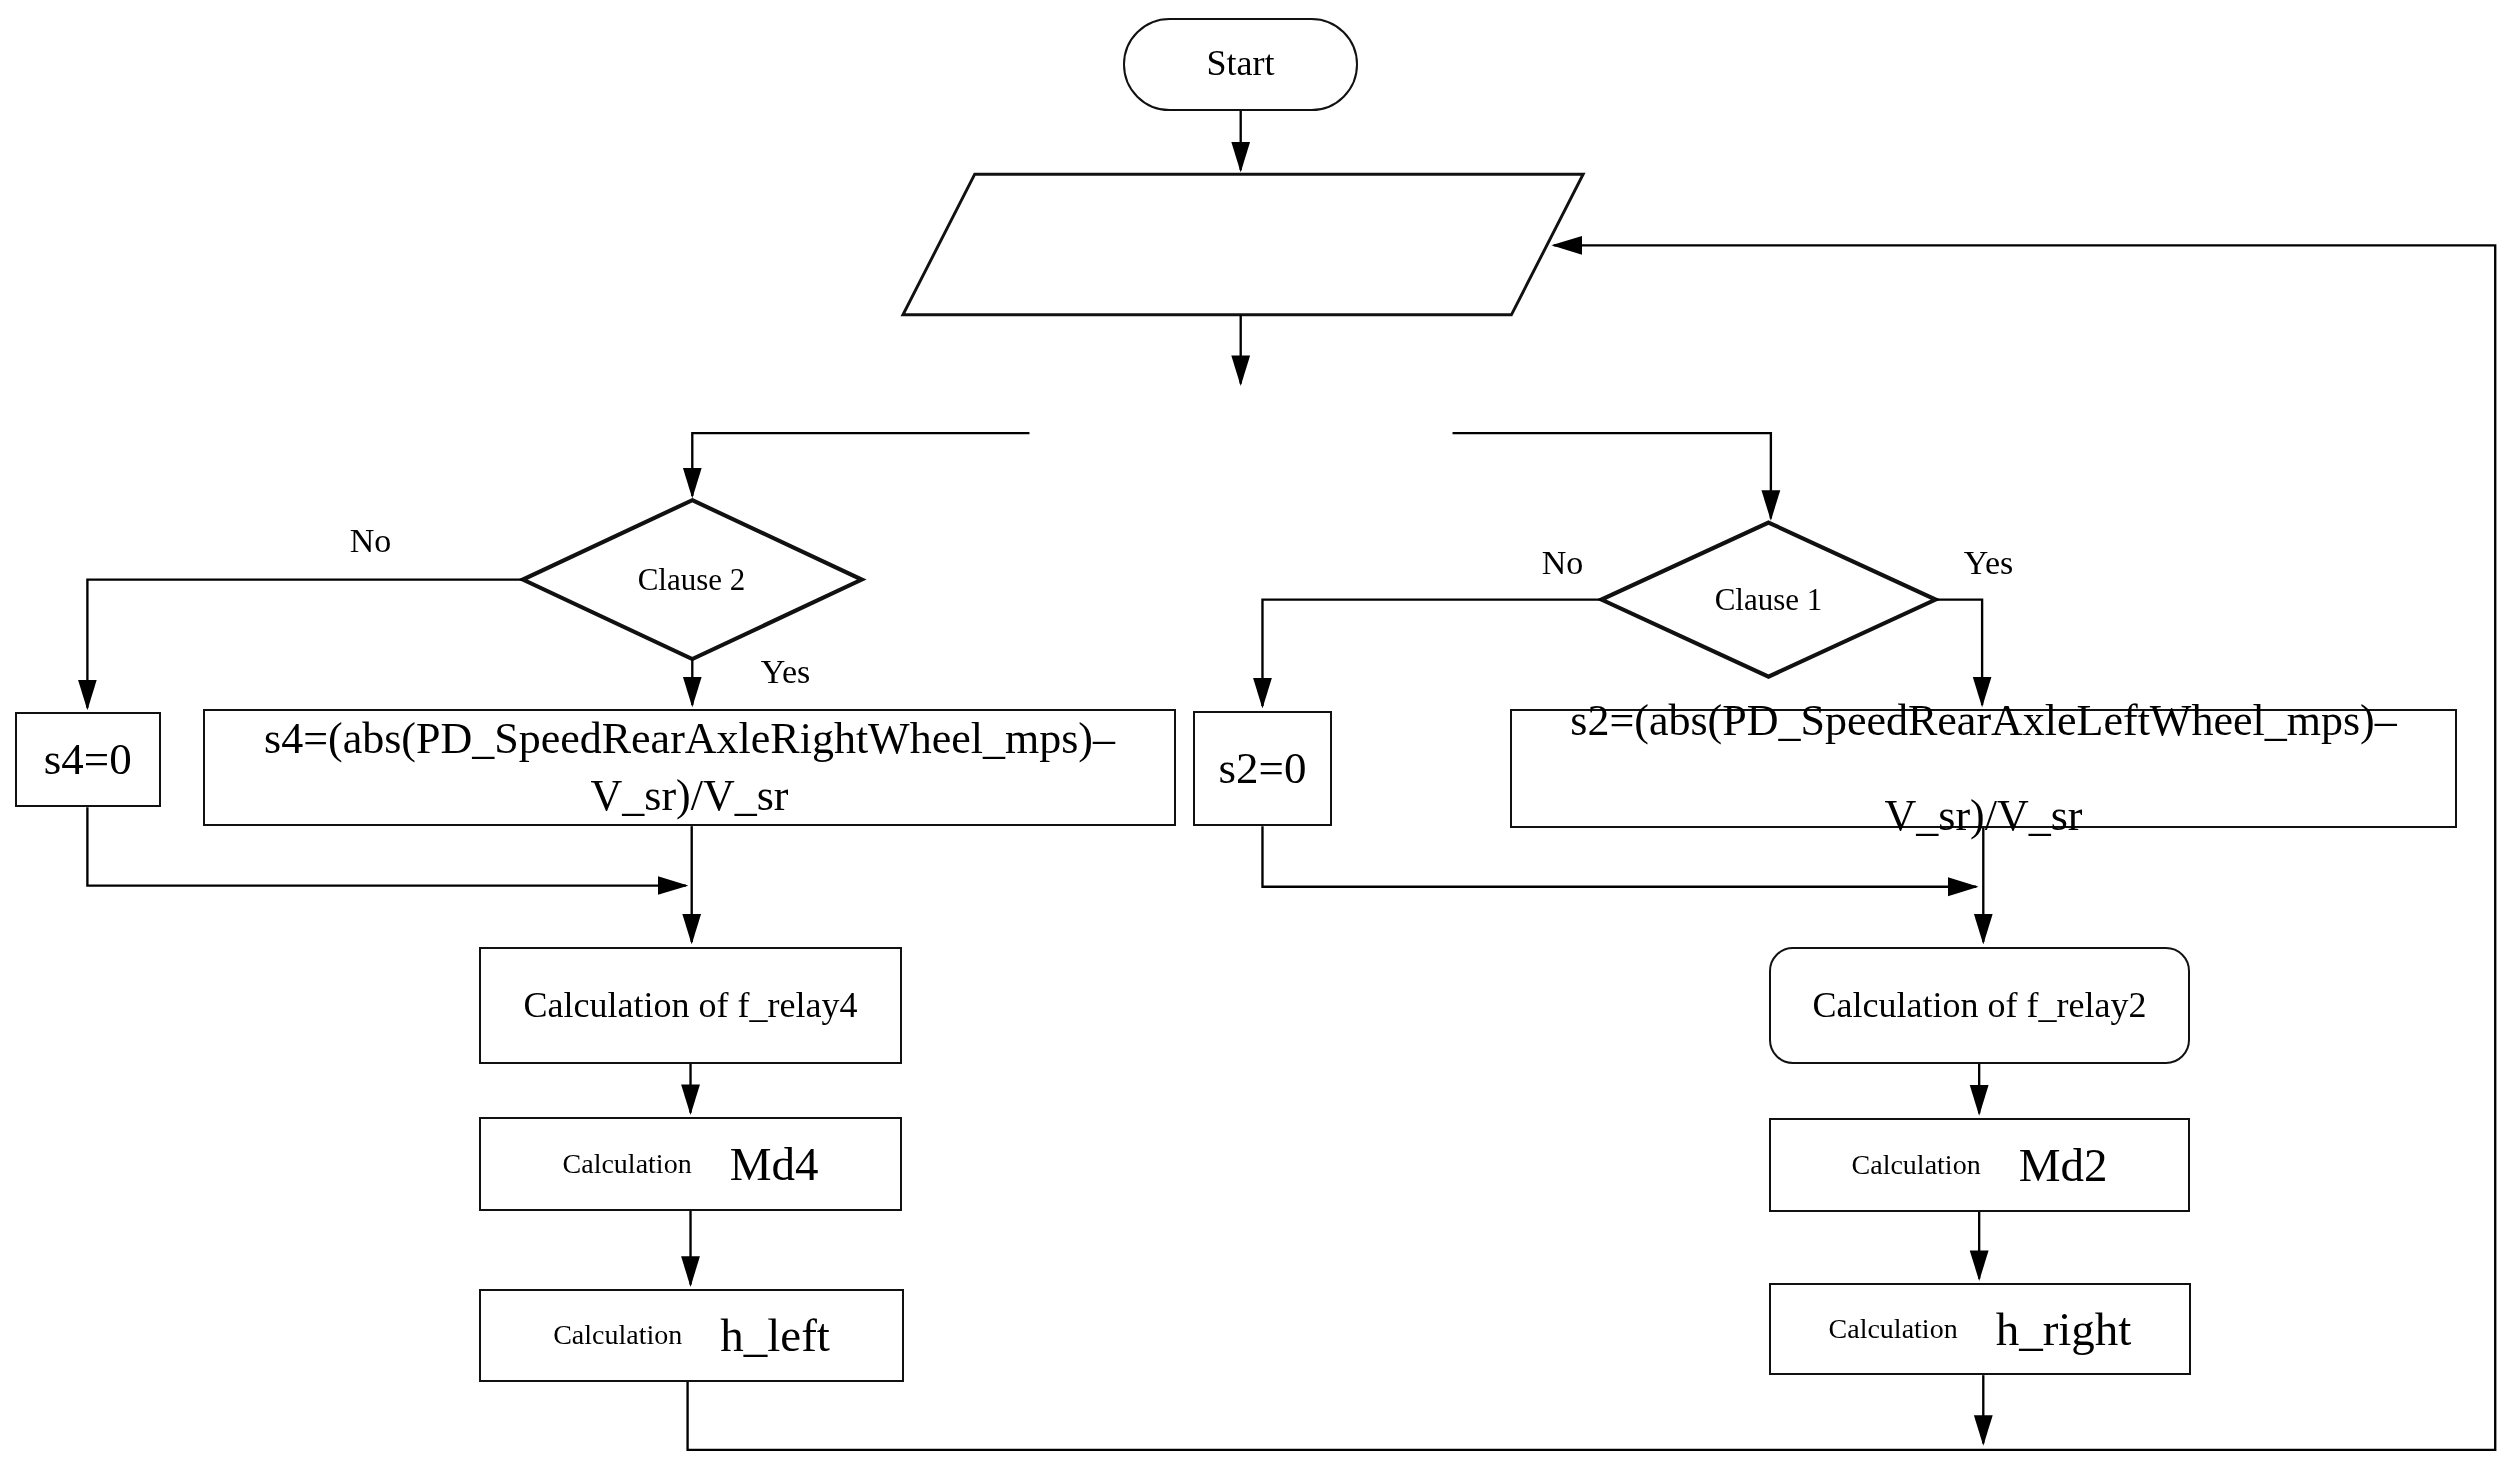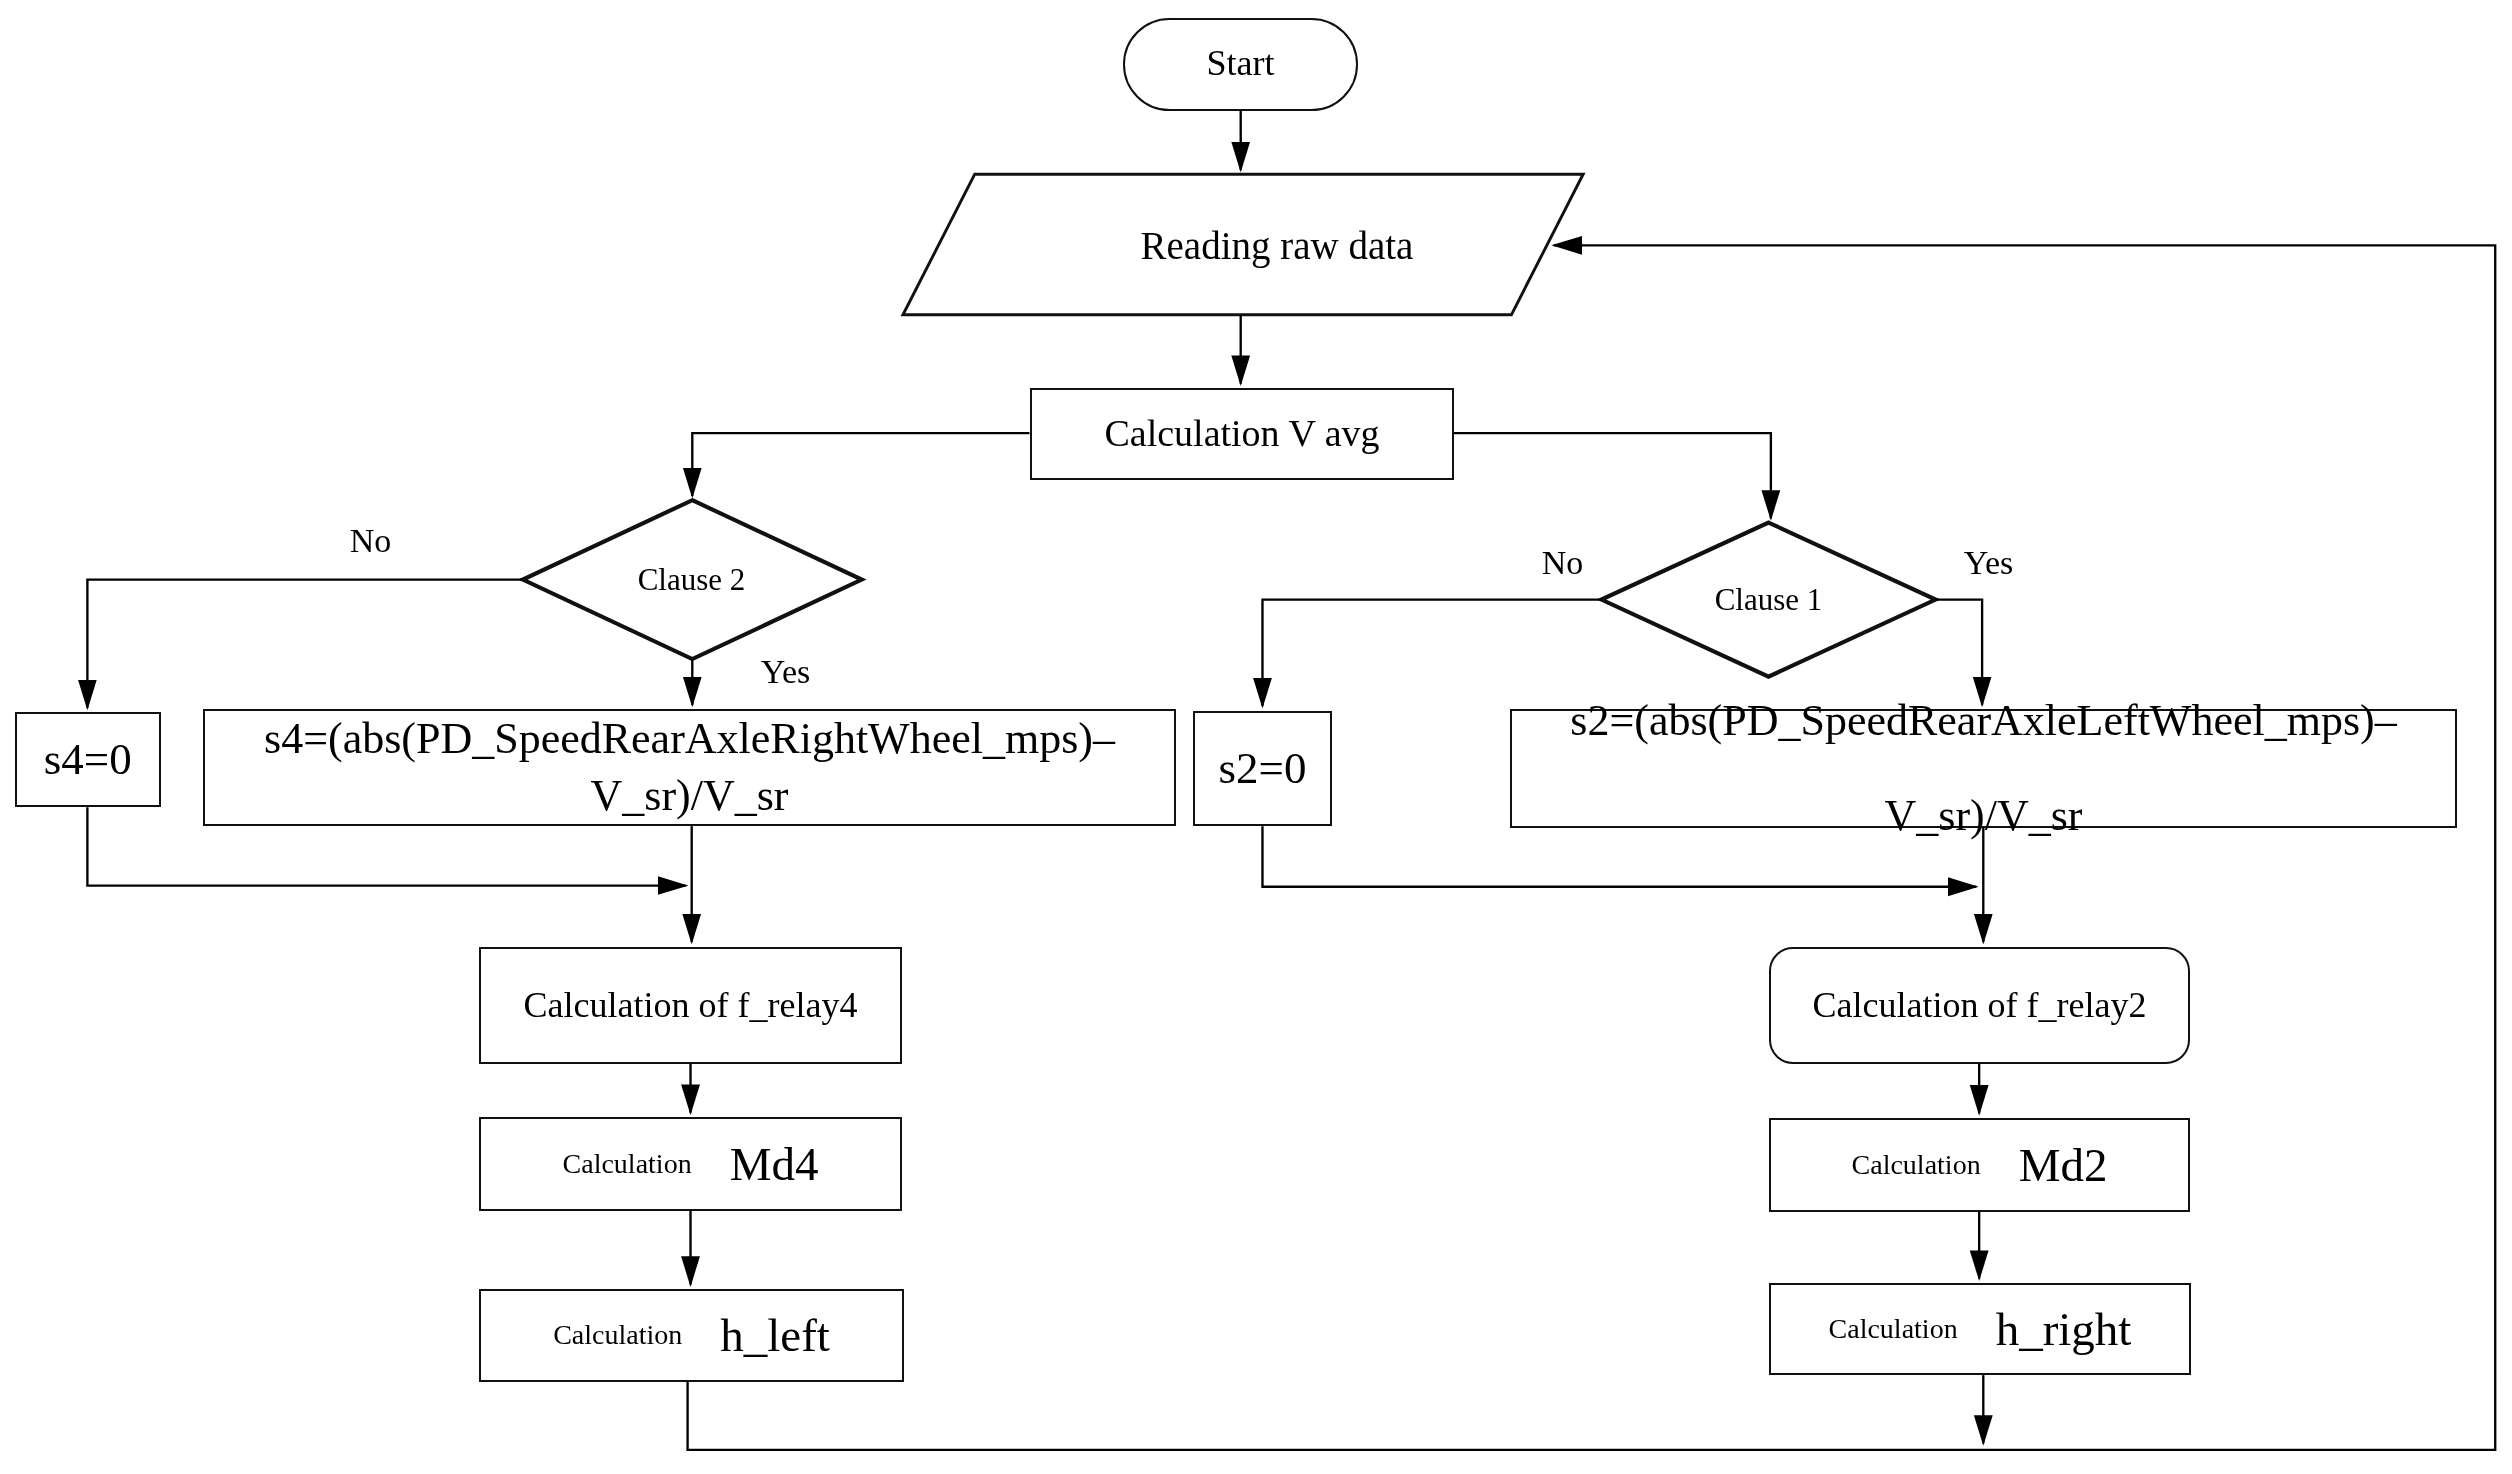--- a/index.html
+++ b/index.html
@@ -102,27 +102,21 @@
     <polyline points="3370,1407 3370,1601" fill="none" stroke="#000" stroke-width="4" marker-end="url(#arrow)"></polyline>
     <polyline points="3363,1806 3363,1892" fill="none" stroke="#000" stroke-width="4" marker-end="url(#arrow)"></polyline>
     <polyline points="3363,2059 3363,2173" fill="none" stroke="#000" stroke-width="4" marker-end="url(#arrow)"></polyline>
     <polyline points="3370,2337 3370,2453" fill="none" stroke="#000" stroke-width="4" marker-end="url(#arrow)"></polyline>
   </svg>
 
   <div id="n-start" class="node stadium">
     <span>Start</span>
   </div>
 
-  <div id="t-reading" class="freetext para-label">
-    <span>Reading raw data</span>
-  </div>
 
-  <div id="n-vavg" class="node rect-lg">
-    <span>Calculation V avg</span>
-  </div>
 
   <div id="t-clause2" class="freetext clause-label">
     <span>Clause 2</span>
   </div>
   <div id="t-clause1" class="freetext clause-label">
     <span>Clause 1</span>
   </div>
 
   <div id="t-no-left" class="freetext branch-label">
     <span>No</span>

